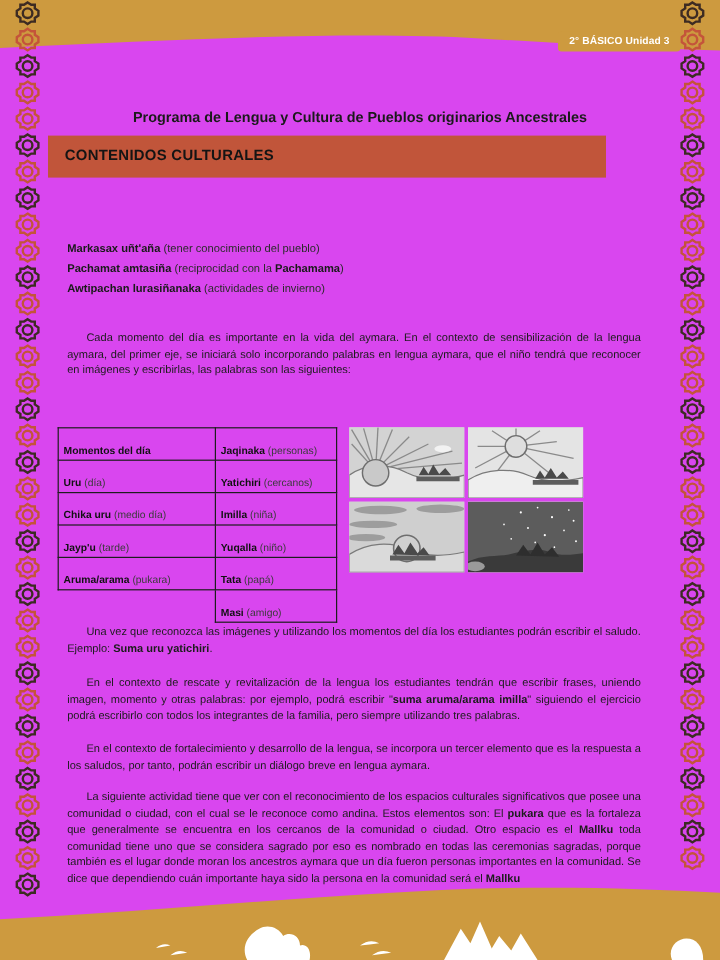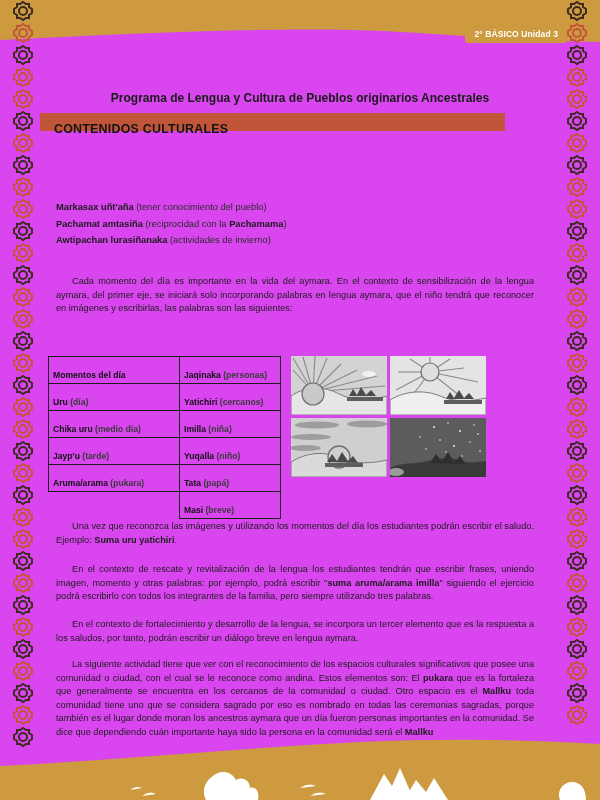--- a/index.html
+++ b/index.html
@@ -41,21 +41,21 @@
   .content{position:absolute;left:0;top:0;width:600px;}
 
   .doc-title{
     position:absolute;top:56px;left:50px;width:500px;
     text-align:center;font-size:12px;font-weight:bold;color:#1a1a1a;
     line-height:17px;
     margin-top:34px;
   }
 
   .section-banner{
-    position:absolute;left:40px;top:113px;width:465px;height:18px;
+    position:absolute;left:40px;top:113px;width:465px;height:35px;
     background:#c1553a;
   }
   .section-banner .label{
     position:absolute;left:14px;top:9px;
     font-size:12.4px;font-weight:bold;color:#141414;letter-spacing:.25px;
   }
 
   
   .vocab-list{position:absolute;left:56px;top:199px;width:420px;}
   .vocab-item{font-size:9.3px;line-height:16.5px;color:#1a1a1a;white-space:nowrap;}
@@ -82,21 +82,21 @@
     padding:12px 4px 3px 4px;
     color:#111;
     white-space:nowrap;
     height:11px;
     vertical-align:middle;
   }
   .vocab-table td.col-a{width:122px;}
   .vocab-table td.col-b{width:92px;}
   .vocab-table td.empty{border:none;}
   .vocab-table b{font-weight:bold;}
-  .vocab-table .gl{font-weight:bold;color:#3a3a3a;}
+  .vocab-table .gl{font-weight:normal;color:#3a3a3a;}
 
   
   .illus{position:absolute;left:291px;top:356px;width:196px;height:122px;}
   .illus .cell{position:absolute;width:96px;height:59px;overflow:hidden;background:#d6d6d6;}
   .illus .cell.c0{left:0;top:0;}
   .illus .cell.c1{left:99px;top:0;}
   .illus .cell.c2{left:0;top:62px;}
   .illus .cell.c3{left:99px;top:62px;}
   .illus svg{display:block;}
 </style>
@@ -562,21 +562,21 @@
         <tr>
           <td class="col-a"><b>Jayp'u</b><span class="gl"> (tarde)</span></td>
           <td class="col-b"><b>Yuqalla</b><span class="gl"> (niño)</span></td>
         </tr>
         <tr>
           <td class="col-a"><b>Aruma/arama</b><span class="gl"> (pukara)</span></td>
           <td class="col-b"><b>Tata</b><span class="gl"> (papá)</span></td>
         </tr>
         <tr>
           <td class="col-a empty"></td>
-          <td class="col-b"><b>Masi</b><span class="gl"> (breve)</span></td>
+          <td class="col-b"><b>Masi</b><span class="gl"> (amigo)</span></td>
         </tr>
       </tbody>
     </table>
 
     <div class="illus">
 
       <div class="cell c0">
         <svg width="96" height="59" viewBox="0 0 96 59" xmlns="http://www.w3.org/2000/svg">
           <rect width="96" height="59" fill="#d3d3d3"></rect>
           <g stroke="#8a8a8a" stroke-width="1.1">

